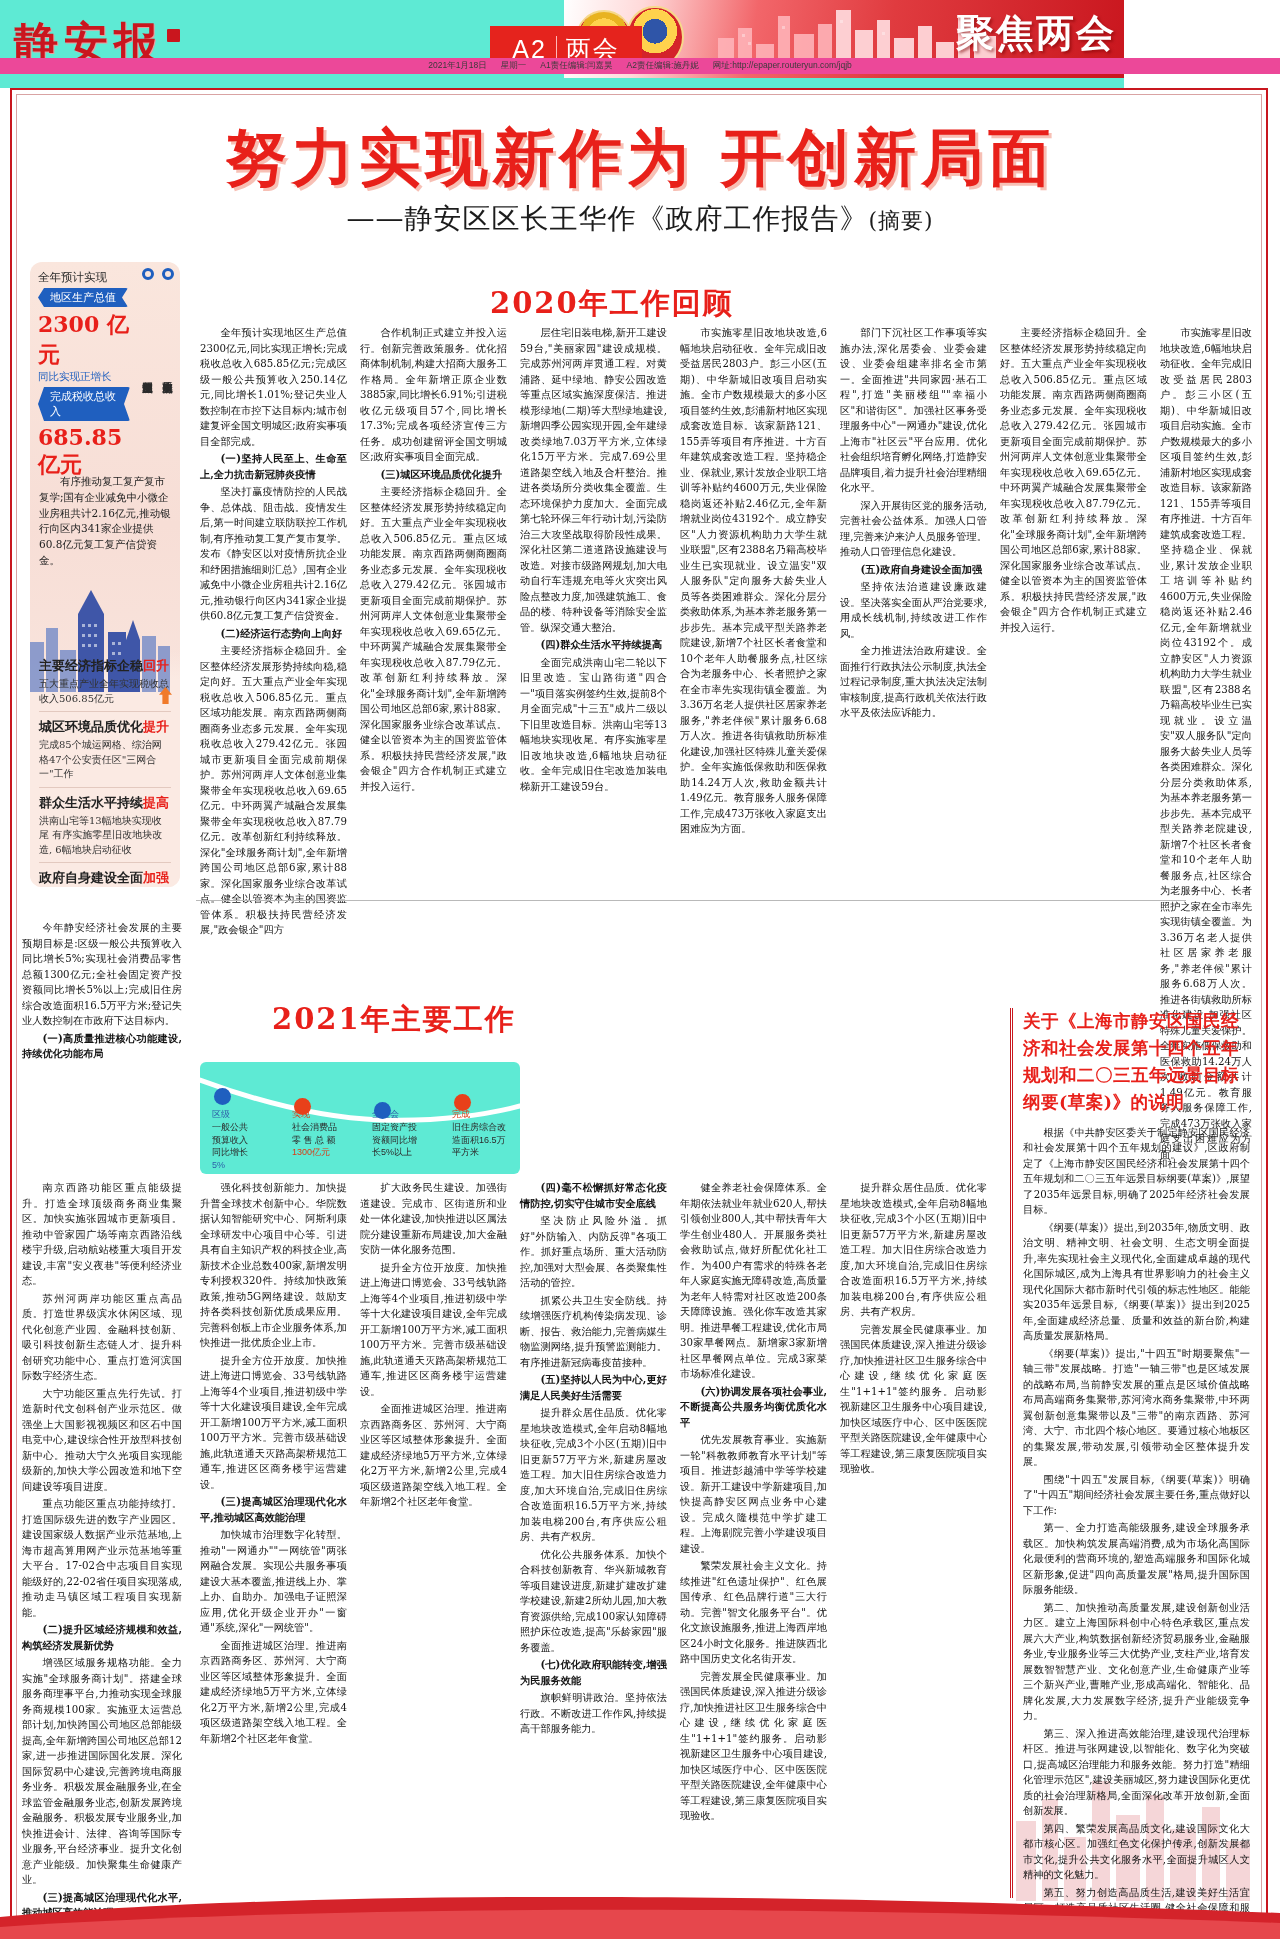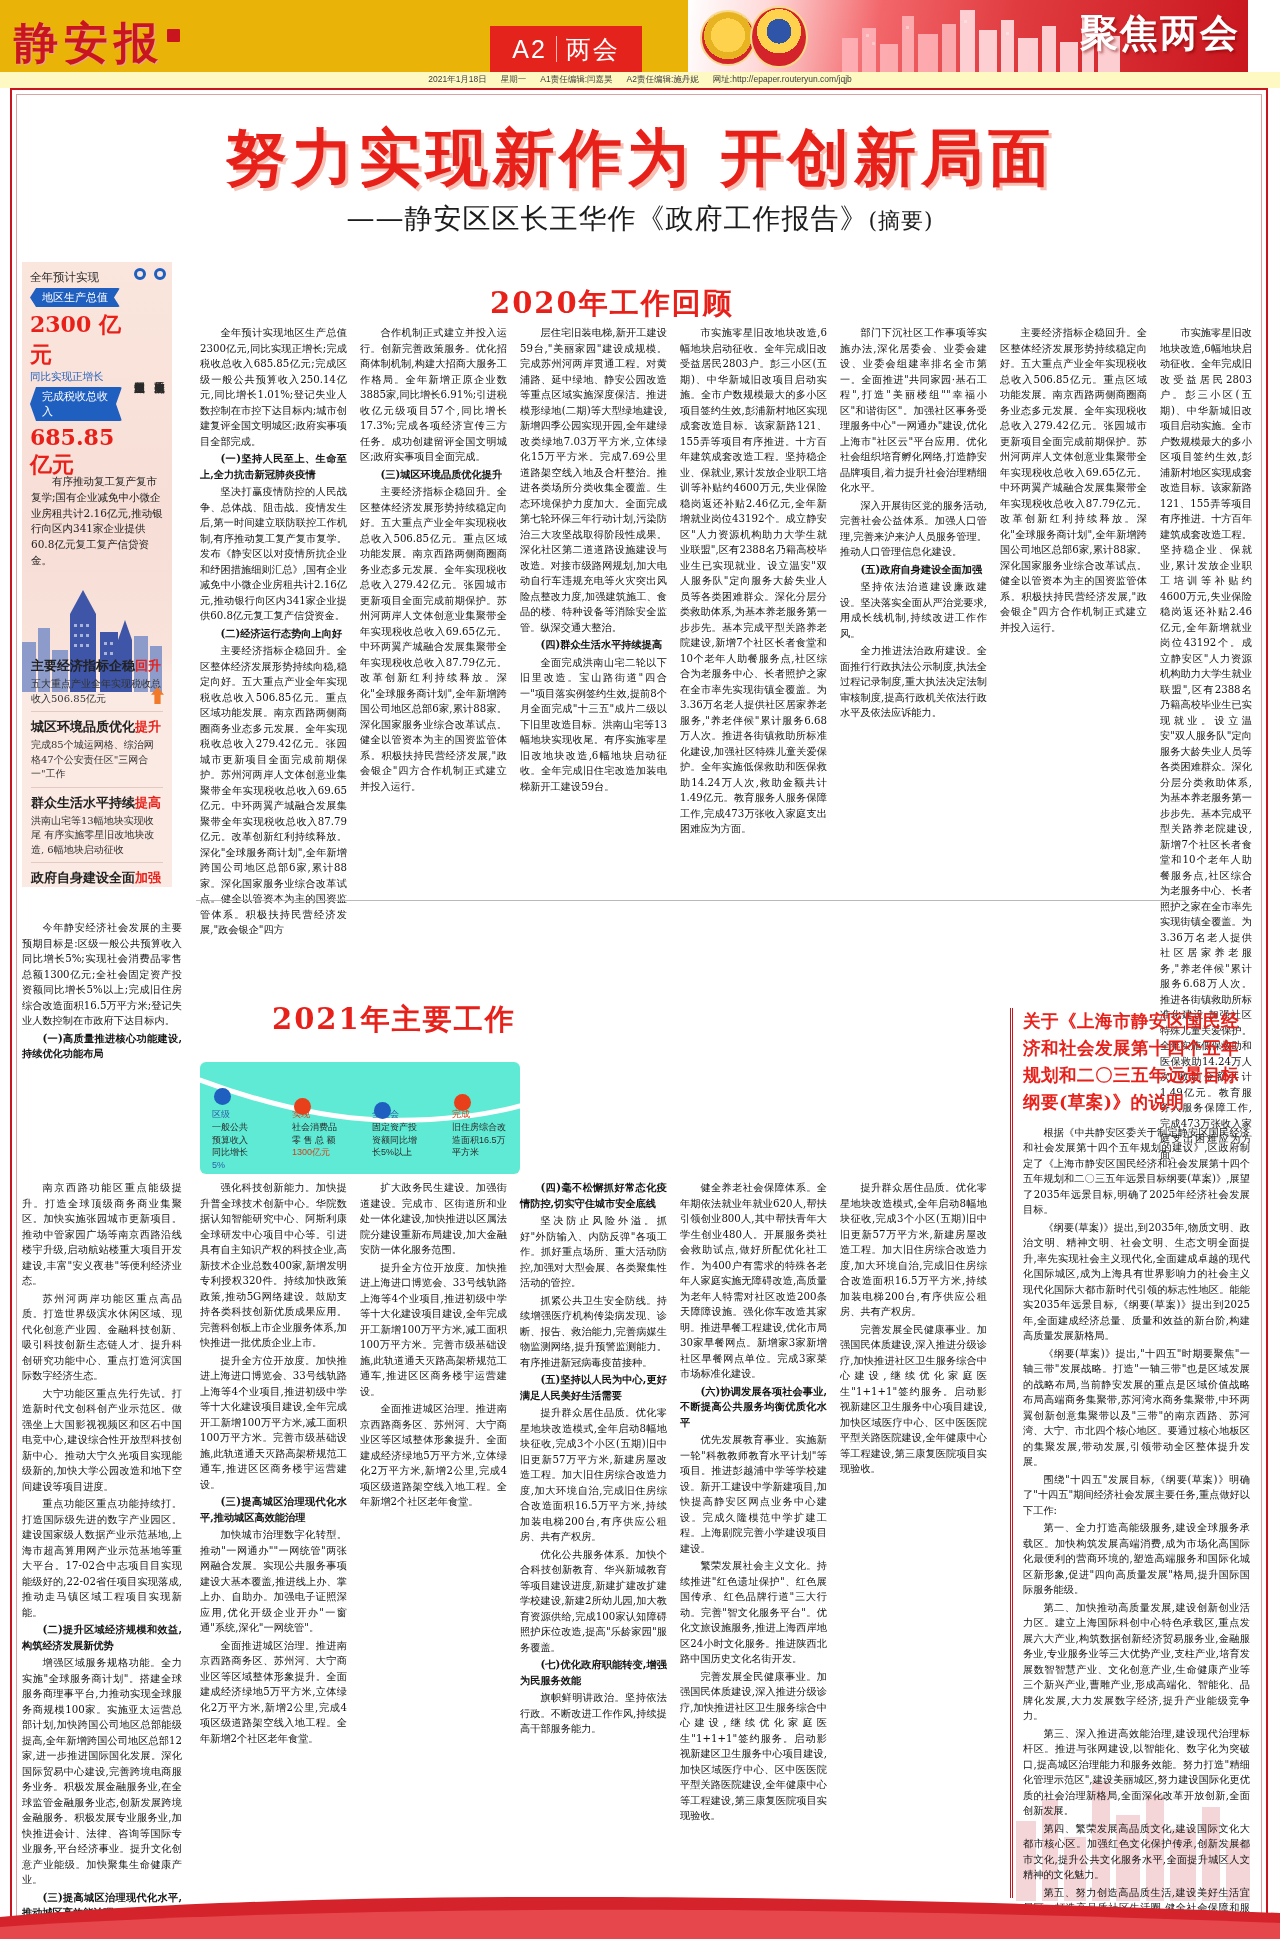--- a/index.html
+++ b/index.html
@@ -2,21 +2,21 @@
 <html><head>
 <meta charset="utf-8">
 <style>
   html,body{margin:0;padding:0;}
   body{
     width:1280px; height:1939px; background:#ffffff;
     font-family:"Liberation Serif","DejaVu Serif",serif;
     color:#1a1a1a; overflow:hidden; position:relative;
   }
   
-  .masthead{position:relative;height:88px;width:1248px;overflow:hidden;background:#eab308;}
+  .masthead{position:relative;height:88px;width:1124px;overflow:hidden;background:#5eead4;}
   .mast-logo{
     position:absolute;left:14px;top:14px;
     font-family:"DejaVu Serif",serif;font-weight:bold;font-size:44px;
     color:#c9161e;letter-spacing:6px;
     text-shadow:1px 1px 0 #e8a0a0;
   }
   .mast-logo .seal{
     display:inline-block;width:13px;height:13px;background:#c9161e;
     vertical-align:super;margin-left:3px;border-radius:1px;
   }
@@ -44,24 +44,24 @@
     letter-spacing:2px;text-shadow:2px 2px 3px rgba(120,0,0,.55);
   }
   .mast-tag{
     position:absolute;left:490px;top:26px;width:152px;height:46px;
     background:#e5231d;color:#fff;display:flex;align-items:center;justify-content:center;
     font-family:"Liberation Sans",sans-serif;font-size:25px;letter-spacing:2px;
   }
   .mast-tag .bar{display:inline-block;width:1px;height:26px;background:#ffb8b8;margin:0 9px;}
   
   .credits{
-    position:absolute;left:0;top:72px;width:1280px;height:16px;
+    position:absolute;left:0;top:58px;width:1280px;height:16px;
     display:flex;align-items:center;justify-content:center;gap:14px;
     font-family:"Liberation Sans",sans-serif;font-size:8.5px;color:#3a3a3a;
-    background:#fef9c3;
+    background:#ec4899;
   }
   
   .frame{
     position:absolute;left:10px;top:88px;width:1258px;height:1838px;
     border:2px solid #c9161e;box-sizing:border-box;
   }
   .frame-inner{position:absolute;left:4px;top:4px;right:4px;bottom:4px;border:1px solid #d9a3a3;}
   
   .headline{
     position:absolute;left:0;top:116px;width:1280px;text-align:center;
@@ -69,23 +69,23 @@
     font-size:62px;color:#e8201a;letter-spacing:5px;
     text-shadow:3px 3px 0 rgba(240,140,120,.55);
   }
   .subhead{
     position:absolute;left:0;top:200px;width:1280px;text-align:center;
     font-family:"DejaVu Serif",serif;font-size:28px;color:#1c1c1c;letter-spacing:1px;
   }
   .subhead .small{font-size:22px;}
   
   .infocard{
-    position:absolute;left:22px;top:262px;width:150px;height:625px;
+    position:absolute;left:30px;top:262px;width:150px;height:625px;
     background:linear-gradient(180deg,#fae6dd 0%,#f7ded6 42%,#fbeae3 100%);
-    border-radius:0;overflow:hidden;
+    border-radius:12px;overflow:hidden;
   }
   .ic-top{padding:8px 8px 0 8px;position:relative;height:200px;}
   .ic-label{font-size:11.5px;color:#2b2b2b;font-family:"Liberation Sans",sans-serif;}
   .ic-pill{
     display:inline-block;margin:3px 0;padding:2px 8px;background:#1f5fbf;color:#fff;
     font-size:11px;font-family:"Liberation Sans",sans-serif;border-radius:2px;
     clip-path:polygon(6px 0,100% 0,calc(100% - 6px) 50%,100% 100%,6px 100%,0 50%);
     padding-left:12px;padding-right:12px;
   }
   .ic-big{font-size:22px;color:#e8201a;font-family:"DejaVu Serif",serif;font-weight:bold;}

